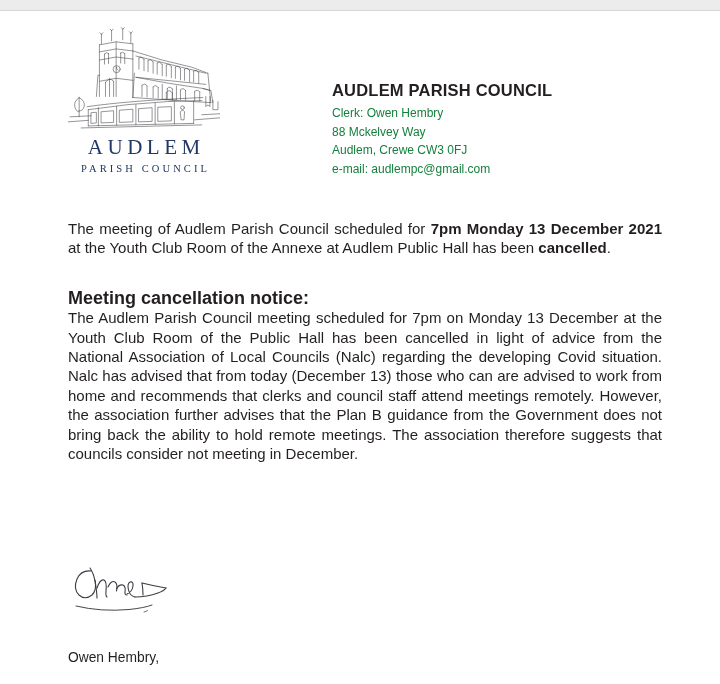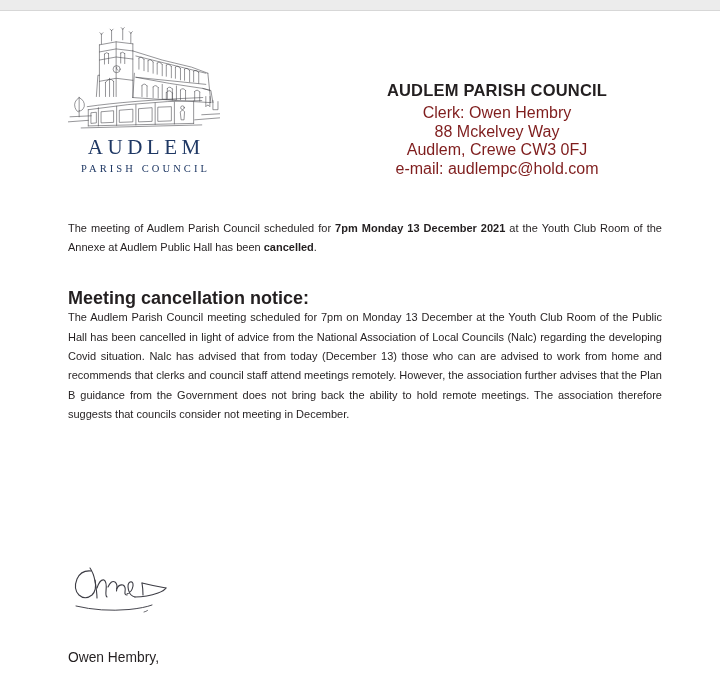--- a/index.html
+++ b/index.html
@@ -73,45 +73,45 @@
     color: #1f3864;
     margin-top: 5px;
     text-indent: 3.1px;
   }
 
   .council-details {
     position: absolute;
     right: 58px;
     top: 68px;
     width: 330px;
-    text-align: center;
+    text-align: left;
   }
   .council-title {
     font-size: 16.5px;
     font-weight: bold;
     line-height: 21px;
     letter-spacing: 0.2px;
     color: #231f20;
     margin-bottom: 3px;
   }
   .council-line {
-    font-size: 16px;
+    font-size: 12px;
     line-height: 18.5px;
-    color: #7f1d1d;
+    color: #15803d;
   }
 
   
   .letter-body {
     position: absolute;
     left: 68px;
     top: 207px;
     width: 594px;
   }
   .para {
-    font-size: 11px;
+    font-size: 15px;
     line-height: 19.4px;
     text-align: justify;
     color: #231f20;
     margin: 0;
   }
   .para b { font-weight: bold; }
 
   .notice-heading {
     font-size: 18px;
     line-height: 19.4px;
@@ -236,21 +236,21 @@
 
       <div class="logo-wordmark">AUDLEM</div>
       <div class="logo-subwordmark">PARISH COUNCIL</div>
     </div>
 
     <div class="council-details">
       <div class="council-title">AUDLEM PARISH COUNCIL</div>
       <div class="council-line">Clerk: Owen Hembry</div>
       <div class="council-line">88 Mckelvey Way</div>
       <div class="council-line">Audlem, Crewe CW3 0FJ</div>
-      <div class="council-line">e-mail: audlempc@hold.com</div>
+      <div class="council-line">e-mail: audlempc@gmail.com</div>
     </div>
   </div>
 
   <div class="letter-body">
 
     <p class="para"><span>The meeting of Audlem Parish Council scheduled for </span><b>7pm Monday 13 December 2021</b><span> at the Youth Club Room of the Annexe at Audlem Public Hall has been </span><b>cancelled</b><span>.</span></p>
 
     <div class="spacer-para"></div>
 
     <p class="notice-heading">Meeting cancellation notice:</p>

